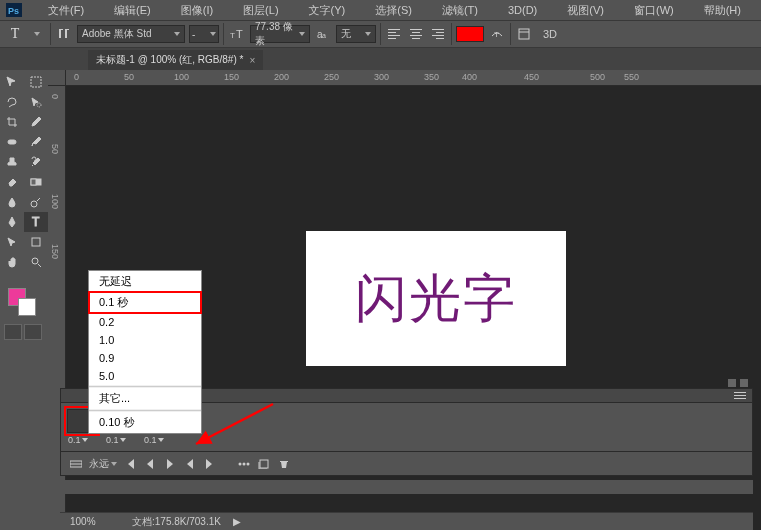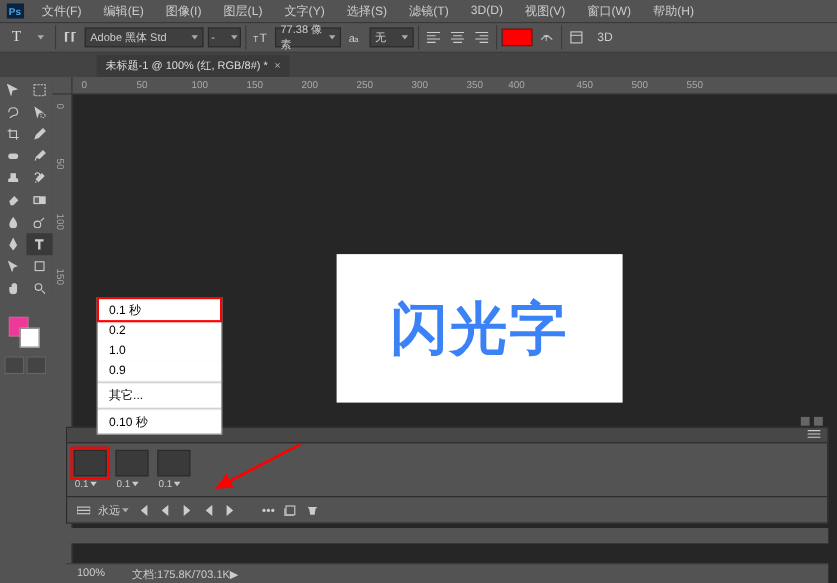--- a/index.html
+++ b/index.html
@@ -1,17 +1,17 @@
 <!DOCTYPE html>
 <html><head>
 <meta charset="utf-8">
 <style>
 *{margin:0;padding:0;box-sizing:border-box;font-family:"Microsoft YaHei",Arial,sans-serif;user-select:none}
 body{background:#535353;width:761px;height:530px;overflow:hidden;position:relative;color:#ccc;font-size:11px}
-.menubar{height:20px;background:#535353;display:flex;align-items:center;padding-left:4px;gap:8px}
+.menubar{height:20px;background:#535353;display:flex;align-items:center;padding-left:4px;gap:18px}
 .logo{width:20px;height:16px;display:flex;align-items:center;justify-content:center}
 .menu-item{padding:2px 6px;color:#ccc;font-size:11px;cursor:default}
 .options-bar{height:28px;background:#535353;border-top:1px solid #383838;border-bottom:1px solid #383838;display:flex;align-items:center;padding-left:6px;gap:4px}
 .tool-icon-t{width:18px;height:18px;display:flex;align-items:center;justify-content:center;font-family:Georgia,serif;font-size:14px;color:#ddd}
 .opt-btn{width:18px;height:18px;display:flex;align-items:center;justify-content:center;border:1px solid transparent}
 .opt-btn svg{fill:#ccc}
 .font-select{width:108px;height:18px;background:#3f3f3f;border:1px solid #2a2a2a;font-size:10px;color:#ccc;padding:0 4px;display:flex;align-items:center;justify-content:space-between}
 .font-style{width:30px;height:18px;background:#3f3f3f;border:1px solid #2a2a2a;font-size:10px;padding:0 2px;display:flex;align-items:center;justify-content:space-between}
 .size-input{width:60px;height:18px;background:#3f3f3f;border:1px solid #2a2a2a;font-size:10px;color:#ccc;padding:0 4px;display:flex;align-items:center;justify-content:space-between}
 .aa-sel{width:40px;height:18px;background:#3f3f3f;border:1px solid #2a2a2a;font-size:10px;padding:0 4px;display:flex;align-items:center;justify-content:space-between}
@@ -32,42 +32,42 @@
 .qm-row{position:absolute;left:4px;top:254px;display:flex;gap:2px}
 .qm-cell{width:18px;height:16px;border:1px solid #666;background:#444}
 .canvas-area{position:absolute;left:48px;top:0;right:0;bottom:0}
 .top-ruler{position:absolute;left:18px;top:0;right:0;height:16px;background:#535353;border-bottom:1px solid #2a2a2a;overflow:hidden}
 .ruler-tick{position:absolute;top:2px;font-size:9px;color:#aaa}
 .left-ruler{position:absolute;left:0;top:16px;width:18px;bottom:0;background:#535353;border-right:1px solid #2a2a2a}
 .left-ruler .vtick{position:absolute;left:2px;font-size:9px;color:#aaa;writing-mode:vertical-rl}
 .ruler-corner{position:absolute;left:0;top:0;width:18px;height:16px;background:#535353;border-right:1px solid #2a2a2a;border-bottom:1px solid #2a2a2a}
 .canvas-bg{position:absolute;left:18px;top:16px;right:0;bottom:0;background:#262626}
 .artboard{position:absolute;left:240px;top:145px;width:260px;height:135px;background:#fff;display:flex;align-items:center;justify-content:center}
-.art-text{font-size:52px;color:#3b82f6;font-weight:700;letter-spacing:2px}
+.art-text{font-size:52px;color:#701a75;font-weight:400;letter-spacing:2px}
 .delay-menu{position:absolute;left:40px;top:200px;width:114px;background:#f0f0f0;color:#000;border:1px solid #888;font-size:11px}
 .delay-item{padding:3px 10px;background:#fff}
 .delay-item.hl{outline:2px solid #ff0000;outline-offset:-1px}
 .delay-sep{height:1px;background:#ccc;margin:1px 0}
 .arrow-ann{position:absolute;left:140px;top:332px;pointer-events:none}
 .timeline{position:absolute;left:12px;top:318px;right:8px;height:88px;background:#535353;border:1px solid #2a2a2a}
 .tl-header{height:14px;background:#474747;border-bottom:1px solid #2a2a2a;display:flex;justify-content:flex-end;align-items:center;padding-right:6px}
 .tl-tabs{position:absolute;right:4px;top:-10px;display:flex;gap:4px}
 .tl-tab{width:8px;height:8px;background:#666}
 .tl-body{height:48px;position:relative}
 .frame{position:absolute;top:6px;width:30px;height:24px;background:#3a3a3a;border:1px solid #2a2a2a}
 .frame .fd{position:absolute;bottom:-13px;left:0;font-size:9px;color:#ccc;display:flex;align-items:center;gap:1px}
 .frame .fd .triangle{border-top-color:#ccc}
 .frame1{left:6px;outline:2px solid #ff0000;outline-offset:1px}
 .frame2{left:44px}
 .frame3{left:82px}
 .tl-controls{height:24px;border-top:1px solid #2a2a2a;display:flex;align-items:center;gap:6px;padding-left:8px}
 .tl-controls .sel{font-size:10px;color:#ccc;display:flex;align-items:center;gap:2px}
 .tl-controls svg{fill:#ccc}
 .pbtn{width:14px;height:14px;display:flex;align-items:center;justify-content:center}
-.status-bar{position:absolute;left:12px;bottom:0;right:8px;height:18px;background:#535353;display:flex;align-items:center;padding-left:10px;font-size:10px;color:#ccc;border-top:1px solid #3a3a3a}
+.status-bar{position:absolute;left:12px;bottom:0;right:8px;height:18px;background:#535353;display:flex;align-items:center;gap:12px;padding-left:10px;font-size:10px;color:#ccc;border-top:1px solid #3a3a3a}
 .status-bar .zoom{width:50px}
 .hh-ruler{position:absolute;left:12px;top:410px;right:8px;height:14px;background:#535353;font-size:9px;color:#aaa}
 </style>
 </head>
 <body>
 
 <div class="menubar">
   <div class="logo">
     <svg width="16" height="14" viewBox="0 0 16 14">
         <rect x="0" y="0" width="16" height="14" fill="#0a2340"></rect>
@@ -312,21 +312,21 @@
       <span class="ruler-tick" style="left:8px">0</span>
       <span class="ruler-tick" style="left:58px">50</span>
       <span class="ruler-tick" style="left:108px">100</span>
       <span class="ruler-tick" style="left:158px">150</span>
       <span class="ruler-tick" style="left:208px">200</span>
       <span class="ruler-tick" style="left:258px">250</span>
       <span class="ruler-tick" style="left:308px">300</span>
       <span class="ruler-tick" style="left:358px">350</span>
       <span class="ruler-tick" style="left:396px">400</span>
       <span class="ruler-tick" style="left:458px">450</span>
-      <span class="ruler-tick" style="left:508px">500</span>
+      <span class="ruler-tick" style="left:524px">500</span>
       <span class="ruler-tick" style="left:558px">550</span>
     </div>
     <div class="left-ruler">
       <span class="vtick" style="top:8px">0</span>
       <span class="vtick" style="top:58px">50</span>
       <span class="vtick" style="top:108px">100</span>
       <span class="vtick" style="top:158px">150</span>
     </div>
     <div class="canvas-bg">
       <div class="artboard">
@@ -418,24 +418,26 @@
             <svg width="10" height="10">
               <path d="M2 3h6l-1 6H3zM1 2h8v1H1z" fill="#ccc"></path>
             </svg>
           </div>
       </div>
     </div>
 
     <div class="hh-ruler"></div>
 
     <div class="delay-menu">
+      <div class="delay-item">无延迟</div>
       <div class="delay-item hl">0.1 秒</div>
       <div class="delay-item">0.2</div>
       <div class="delay-item">1.0</div>
       <div class="delay-item">0.9</div>
+      <div class="delay-item">5.0</div>
       <div class="delay-sep"></div>
       <div class="delay-item">其它...</div>
       <div class="delay-sep"></div>
       <div class="delay-item">0.10 秒</div>
     </div>
 
     <svg class="arrow-ann" width="90" height="50">
       <defs>
           <marker id="ah" markerWidth="8" markerHeight="8" refX="6" refY="3" orient="auto">
             <path d="M0 0l6 3-6 3z" fill="#ff0000"></path>

